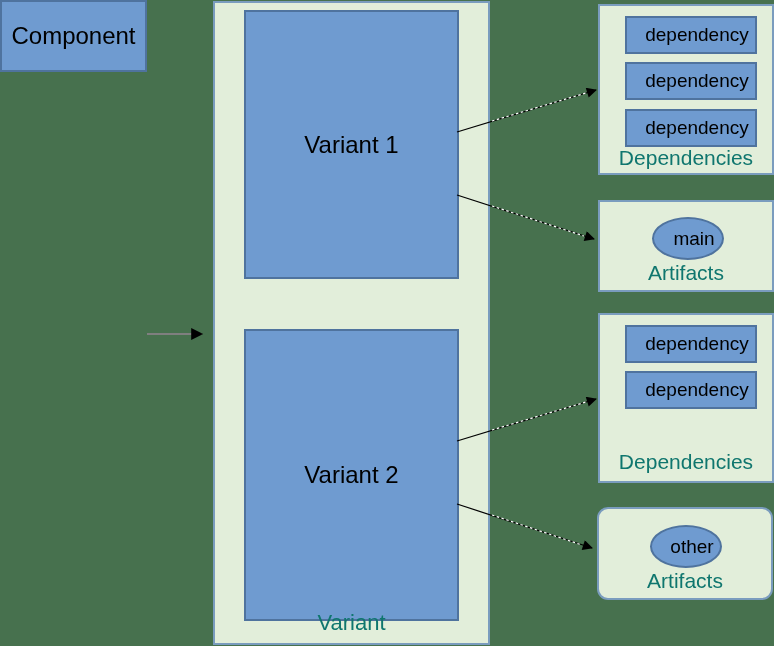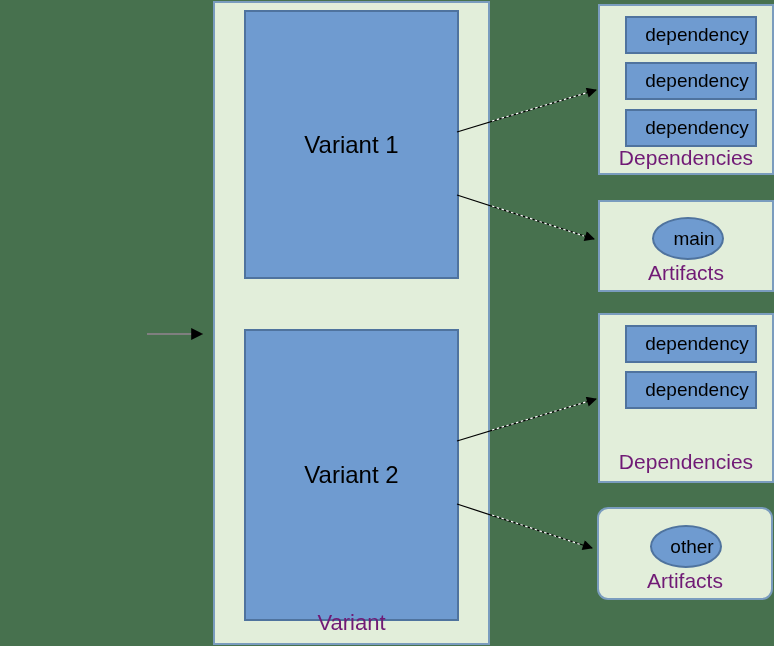--- a/index.html
+++ b/index.html
@@ -18,21 +18,21 @@
     box-sizing:border-box;
     background:var(--panel-fill,#E2EEDA);
     border:2px solid var(--panel-border,#7A9CBE);
   }
   .panel-label{
     position:absolute;
     left:0;right:0;
     text-align:center;
     font-size:21px;
     line-height:1.1;
-    color:#701a75;
+    color:#0f766e;
   }
   .node{
     position:absolute;
     box-sizing:border-box;
     background:var(--node-fill,#6F9BD0);
     border:2px solid var(--node-border,#4F739E);
     display:flex;
     align-items:center;
     justify-content:center;
   }
@@ -68,20 +68,23 @@
     position:absolute; left:0; top:0;
     width:774px; height:646px;
     pointer-events:none;
   }
 </style>
 </head>
 <body>
 
 <div class="stage">
 
+  <div class="node big" id="component">
+    <span>Component</span>
+  </div>
 
   <div class="panel" id="variants-panel">
     <div class="node big" id="variant1">
       <span>Variant 1</span>
     </div>
     <div class="node big" id="variant2">
       <span>Variant 2</span>
     </div>
     <div class="panel-label">Variant</div>
   </div>

